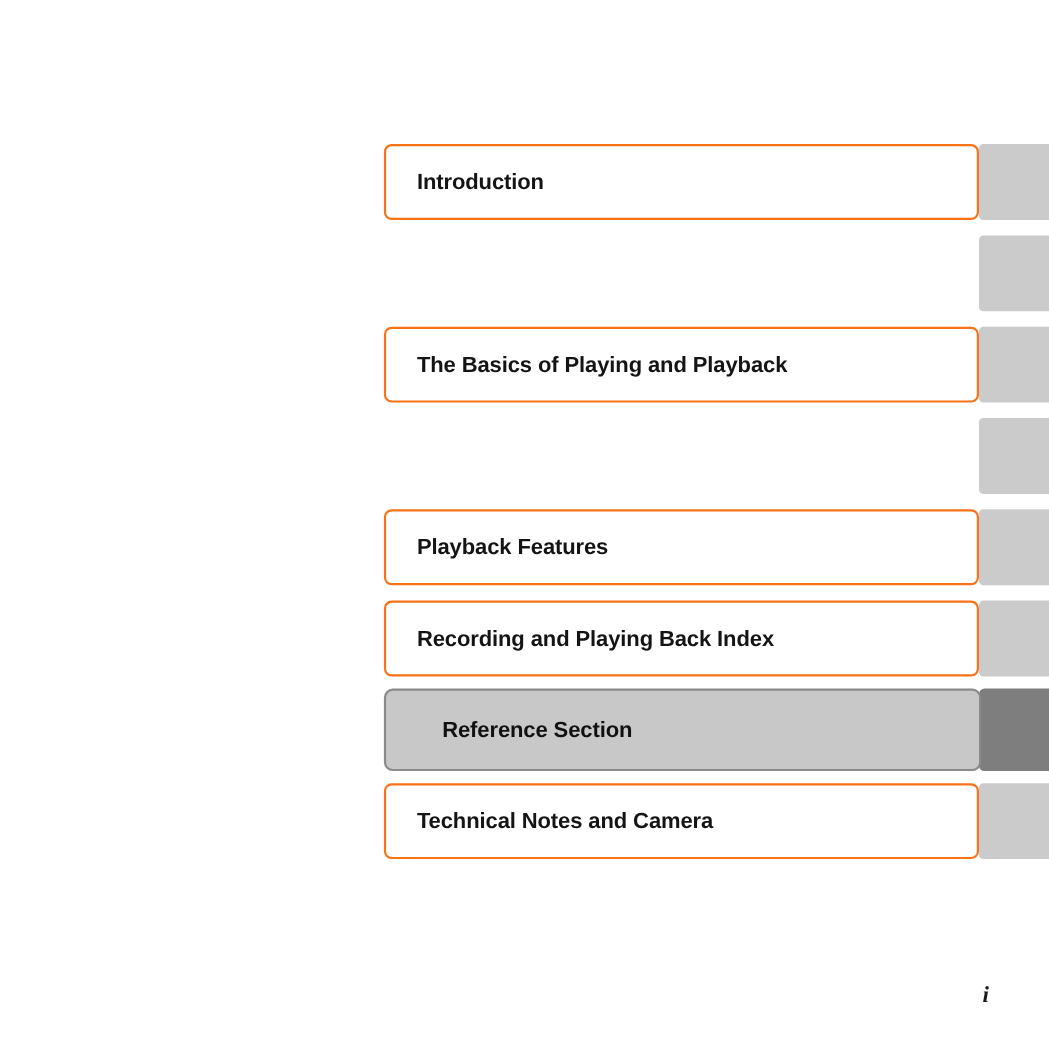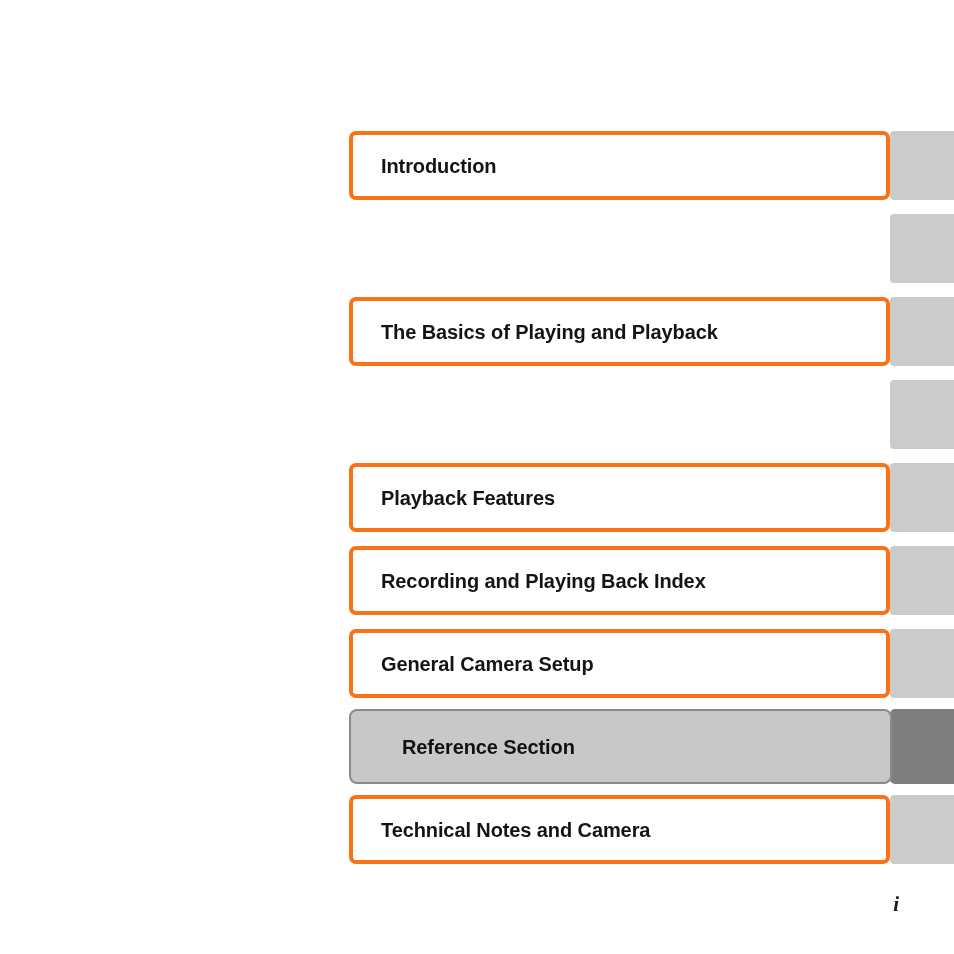--- a/index.html
+++ b/index.html
@@ -53,21 +53,21 @@
 
   
   .toc-box {
     position: absolute;
     left: 0;
     top: 0;
     width: 541px;
     height: 69px;
     box-sizing: border-box;
     background: #ffffff;
-    border: 4px solid #f97316;
+    border: 2px solid #f97316;
     border-radius: 7px;
     z-index: 2;
     display: flex;
     align-items: center;
   }
 
   .toc-label {
     padding-left: 28px;
     font-size: 20px;
     font-weight: bold;
@@ -148,26 +148,20 @@
       </div>
     </div>
 
     <div class="toc-row">
       <div class="toc-tab"></div>
       <div class="toc-box">
         <span class="toc-label">Recording and Playing Back Index</span>
       </div>
     </div>
 
-    <div class="toc-row">
-      <div class="toc-tab"></div>
-      <div class="toc-box">
-        <span class="toc-label">General Camera Setup</span>
-      </div>
-    </div>
 
     <div class="toc-row active">
       <div class="toc-tab"></div>
       <div class="toc-box">
         <span class="toc-label">Reference Section</span>
       </div>
     </div>
 
     <div class="toc-row">
       <div class="toc-tab"></div>

